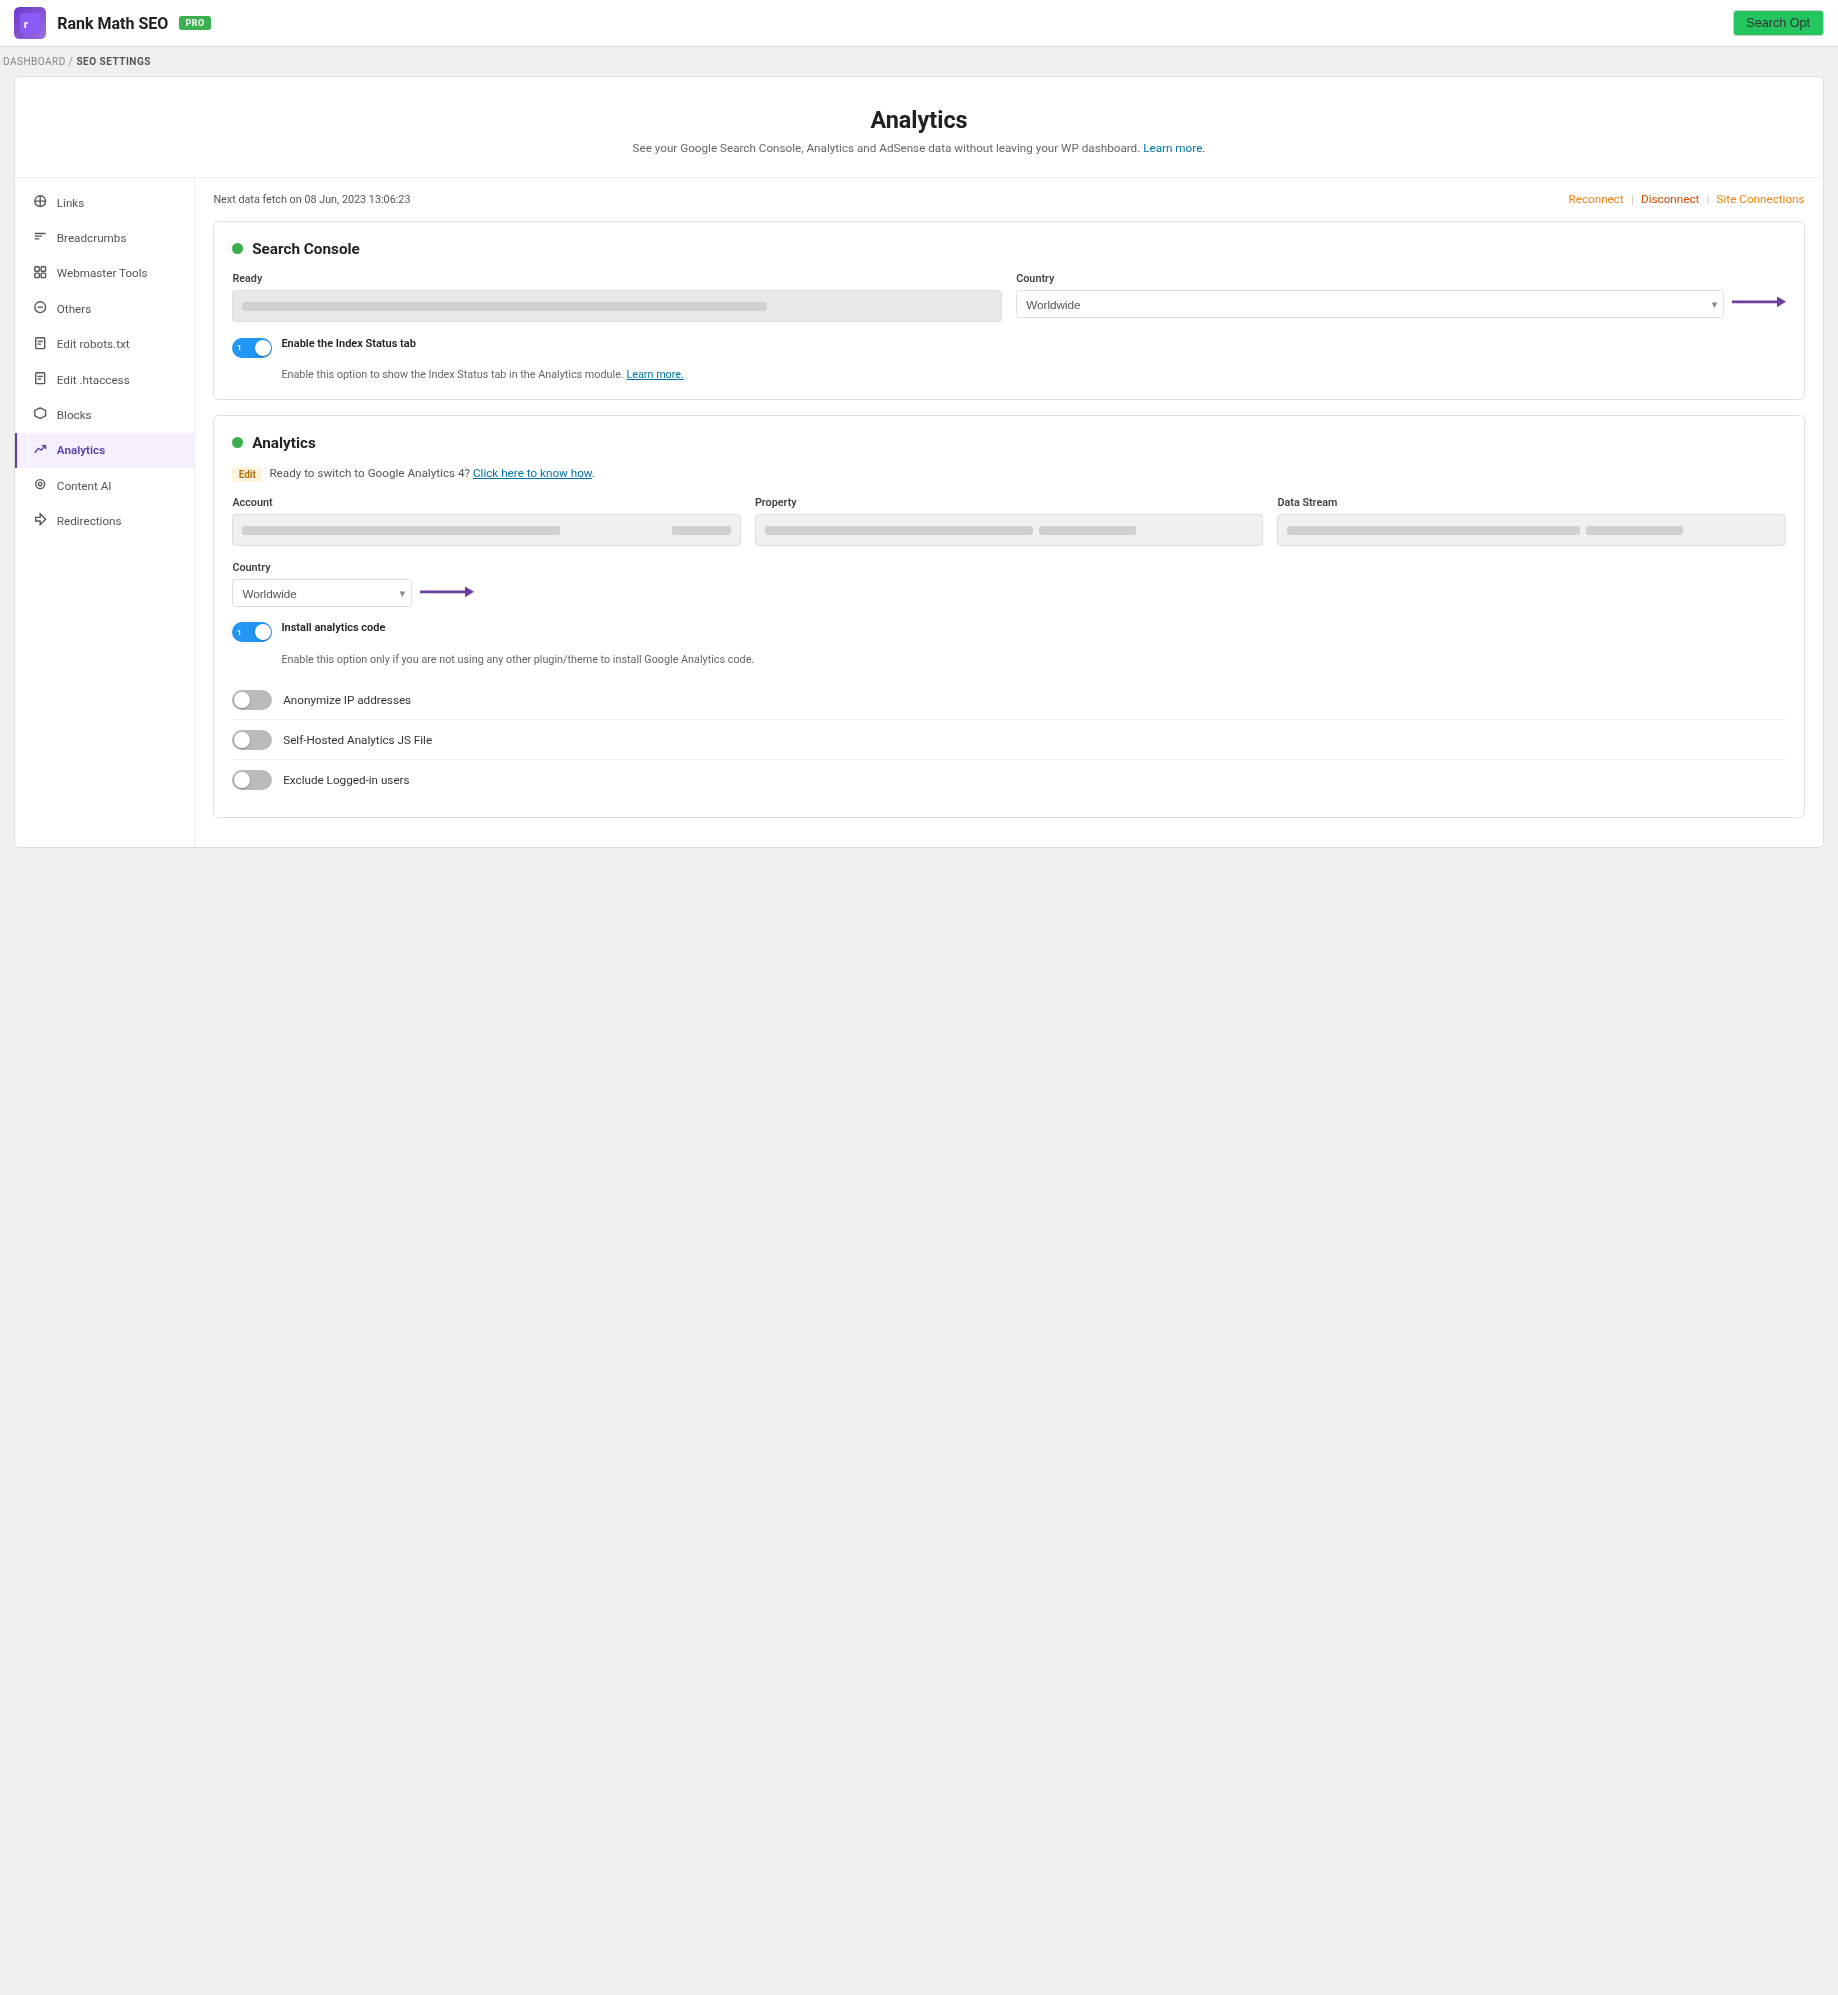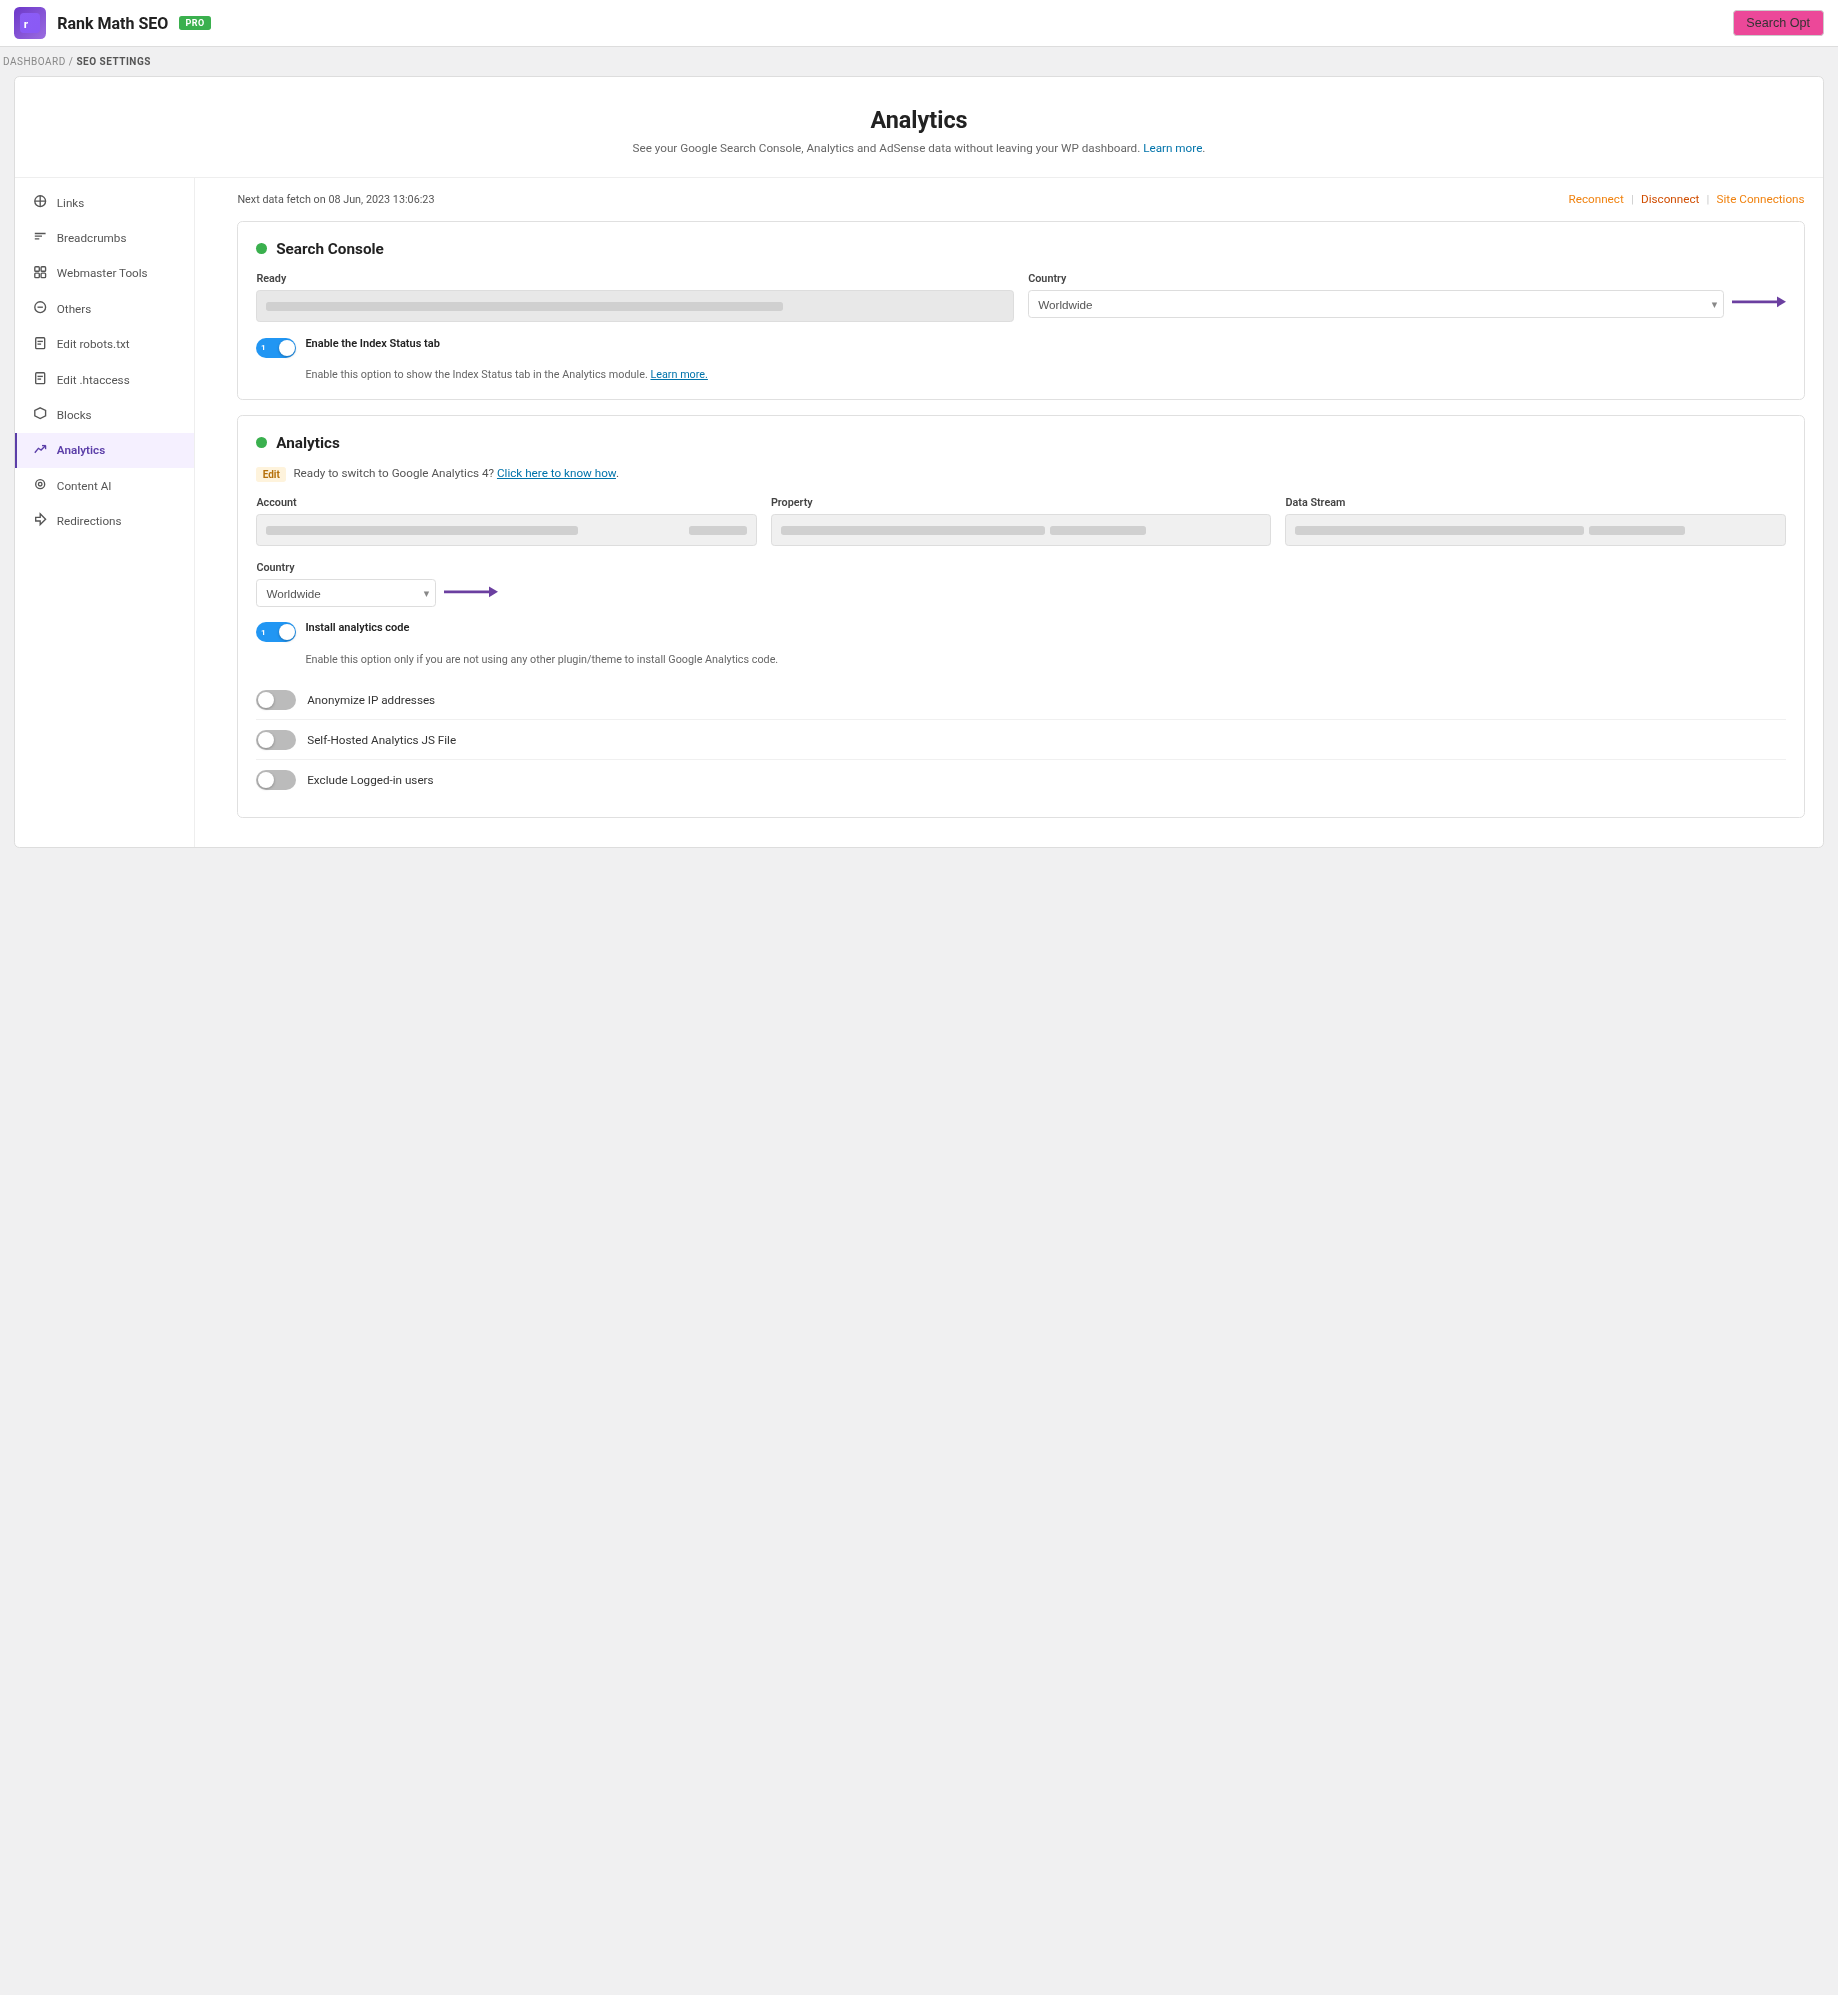--- a/index.html
+++ b/index.html
@@ -46,21 +46,21 @@
       background: #3ab04e;
       color: #fff;
       font-size: 9px;
       font-weight: 700;
       padding: 1.8px 6.3px;
       border-radius: 2.7px;
       letter-spacing: 0.5px;
     }
     .search-opt-btn {
       border: 0.9px solid #ccc;
-      background: #ec4899;
+      background: #22c55e;
       padding: 5.4px 12.6px;
       border-radius: 3.6px;
       cursor: pointer;
       font-size: 12.6px;
       color: #333;
     }
 
     
     .breadcrumb {
       padding: 9px 3px;
@@ -102,21 +102,20 @@
       color: #666;
     }
     .page-header a {
       color: #0073aa;
       text-decoration: none;
     }
 
     
     .content-area {
       display: flex;
-      gap: 24px;
     }
 
     
     .sidebar {
       width: 180px;
       min-width: 180px;
       border-right: 0.9px solid #eee;
       padding: 7.2px 0;
     }
     .sidebar-item {

